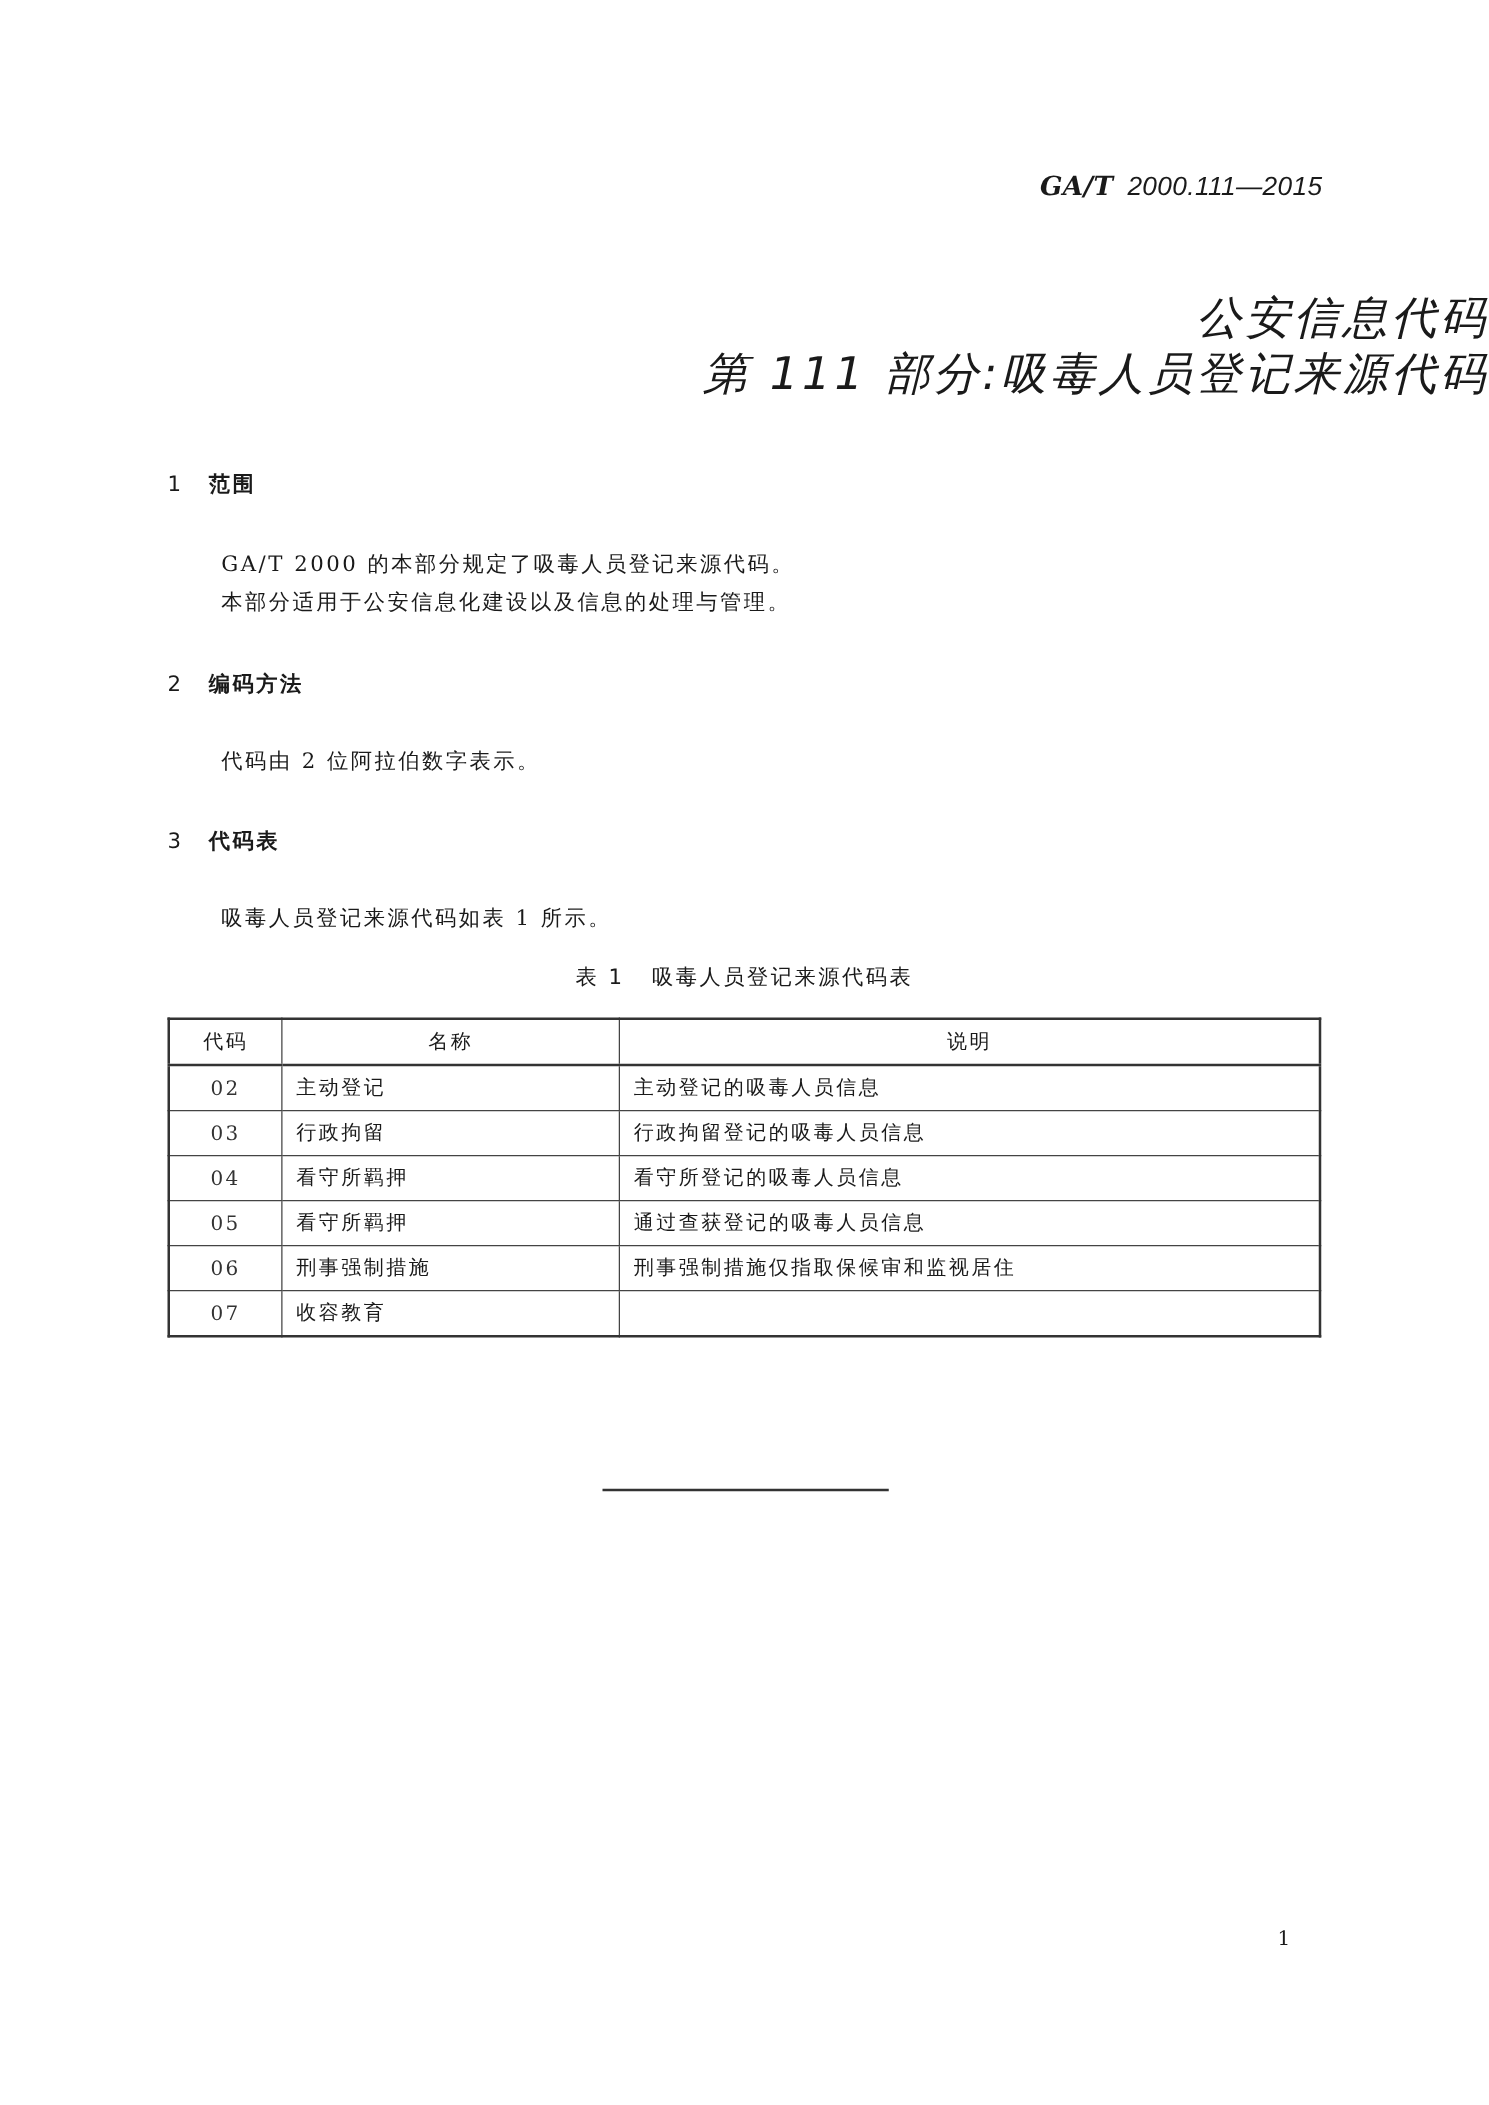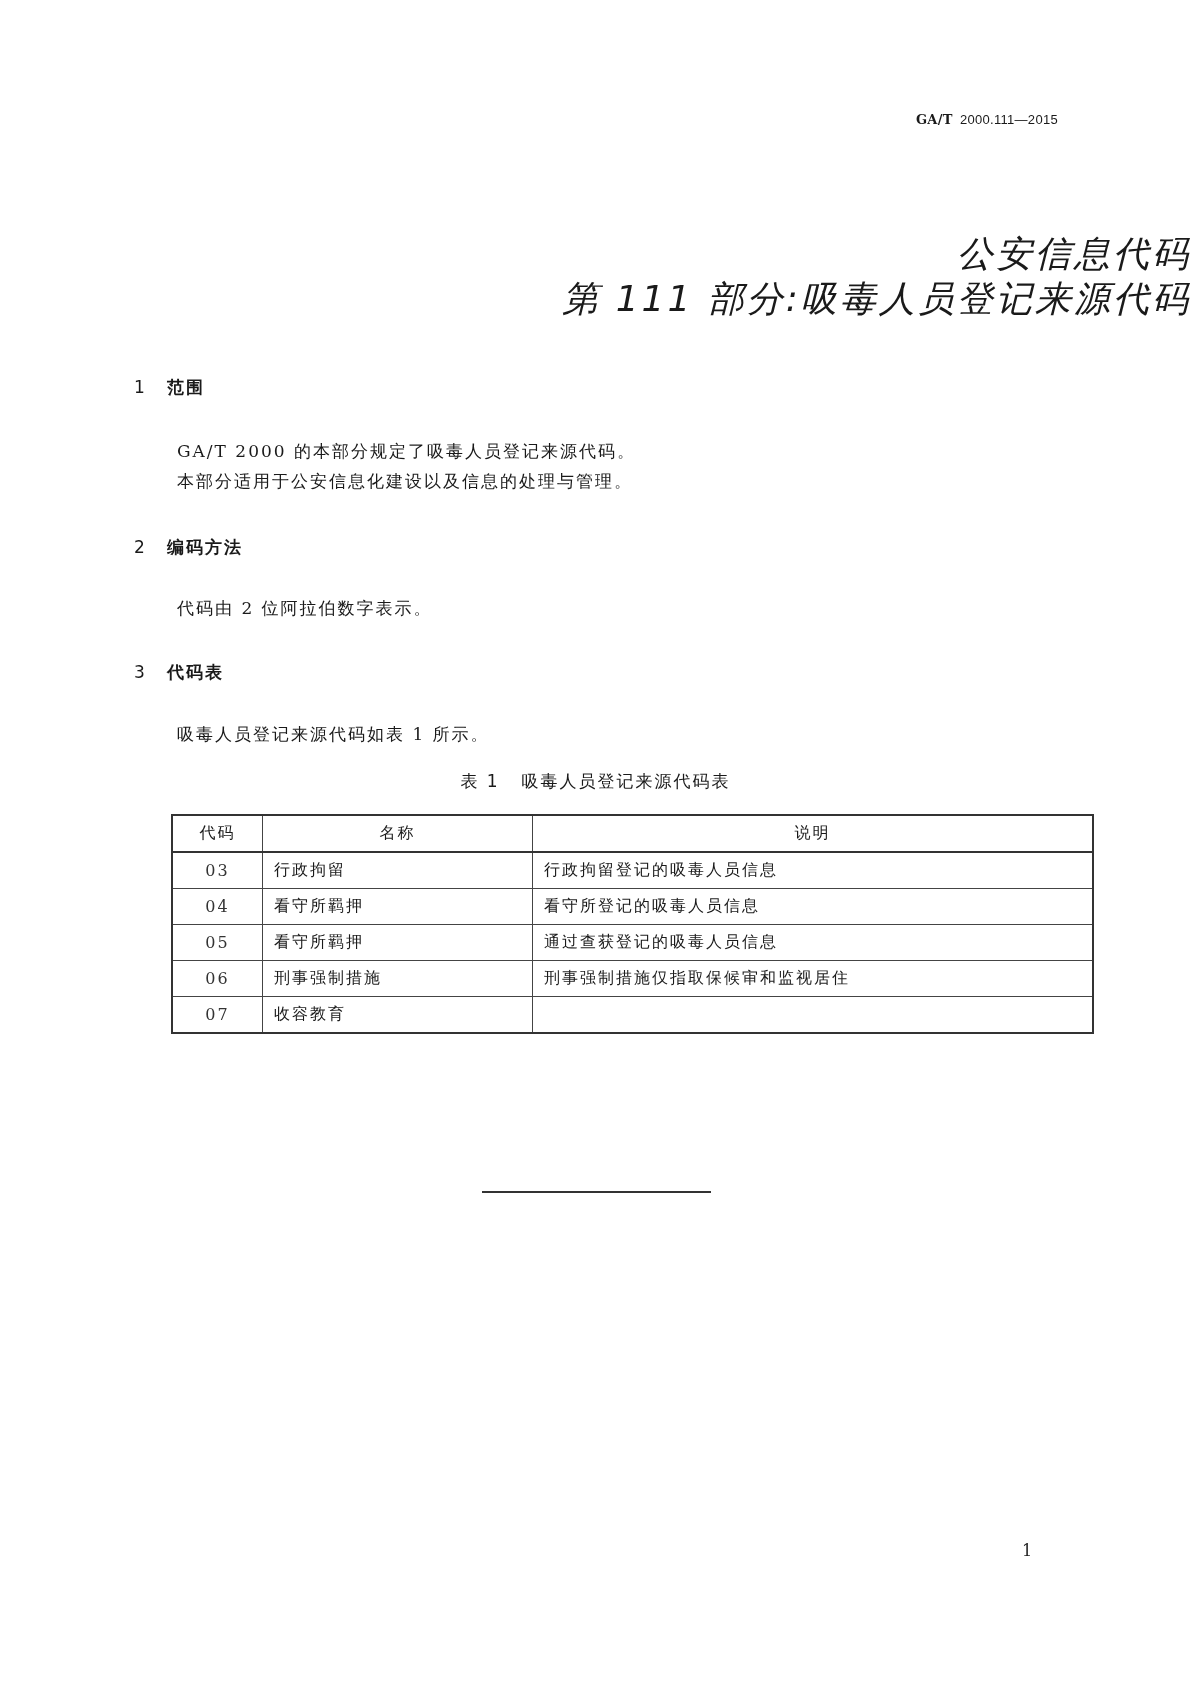--- a/index.html
+++ b/index.html
@@ -1,29 +1,29 @@
 <!DOCTYPE html>
 <html><head>
   <meta charset="utf-8">
   <style>
     html, body { margin: 0; padding: 0; background: #ffffff; }
     body { width: 1191px; height: 1684px; position: relative; overflow: hidden; color: #1a1a1a; }
     .abs { position: absolute; }
-    .std-code { left: 0; top: 112px; width: 1058px; text-align: right; font-size: 13px; letter-spacing: 0.3px; }
+    .std-code { left: 0; top: 136px; width: 1058px; text-align: right; font-size: 21px; letter-spacing: 0.3px; font-style: italic; }
     .std-code .ga { font-family: "DejaVu Serif", serif; font-weight: bold; }
     .std-code .num { font-family: "Liberation Sans", sans-serif; }
     .title { left: 0; width: 1191px; text-align: right; font-family: "DejaVu Sans", sans-serif; font-size: 36px; letter-spacing: 3px; font-style: italic; }
     .title1 { top: 230px; }
     .title2 { top: 275px; }
     .sec-head { left: 134px; font-family: "DejaVu Sans", sans-serif; font-size: 17px; font-weight: bold; letter-spacing: 2px; }
     .sec-head .n { display: inline-block; width: 33px; font-weight: normal; }
     .para { left: 177px; font-family: "DejaVu Serif", serif; font-size: 17px; letter-spacing: 2px; }
     .caption { left: 0; width: 1191px; text-align: center; top: 770px; font-family: "DejaVu Sans", sans-serif; font-size: 17px; font-weight: normal; letter-spacing: 2px; }
     .caption .gap { display: inline-block; width: 22px; }
-    table.codes { position: absolute; left: 134px; top: 814px; width: 923px; border-collapse: collapse; border: 2px solid #333; font-family: "DejaVu Serif", serif; font-size: 16px; letter-spacing: 2px; margin-left: 37px; }
+    table.codes { position: absolute; left: 134px; top: 814px; width: 923px; border-collapse: collapse; border: 2px solid #333; font-family: "DejaVu Serif", serif; font-size: 16px; letter-spacing: 2px; }
     table.codes th, table.codes td { border: 1px solid #444; height: 35px; padding: 0; font-weight: normal; }
     table.codes th { height: 35px; text-align: center; }
     table.codes td.c-code { text-align: center; width: 89px; color: #333; }
     table.codes td.c-name { width: 258px; padding-left: 11px; }
     table.codes td.c-desc { padding-left: 11px; }
     table.codes tr.head th { border-bottom: 2px solid #333; }
     .end-rule { left: 482px; top: 1191px; width: 229px; height: 0; border-top: 2px solid #333; }
     .page-num { left: 1022px; top: 1541px; font-family: "DejaVu Serif", serif; font-size: 16px; }
   </style>
 </head>
@@ -58,20 +58,25 @@
 </div>
 
 <table class="codes">
   <tbody>
       <tr class="head">
     <th>代码</th>
     <th>名称</th>
     <th>说明</th>
   </tr>
   <tr>
+    <td class="c-code">02</td>
+    <td class="c-name">主动登记</td>
+    <td class="c-desc">主动登记的吸毒人员信息</td>
+  </tr>
+  <tr>
     <td class="c-code">03</td>
     <td class="c-name">行政拘留</td>
     <td class="c-desc">行政拘留登记的吸毒人员信息</td>
   </tr>
   <tr>
     <td class="c-code">04</td>
     <td class="c-name">看守所羁押</td>
     <td class="c-desc">看守所登记的吸毒人员信息</td>
   </tr>
   <tr>

